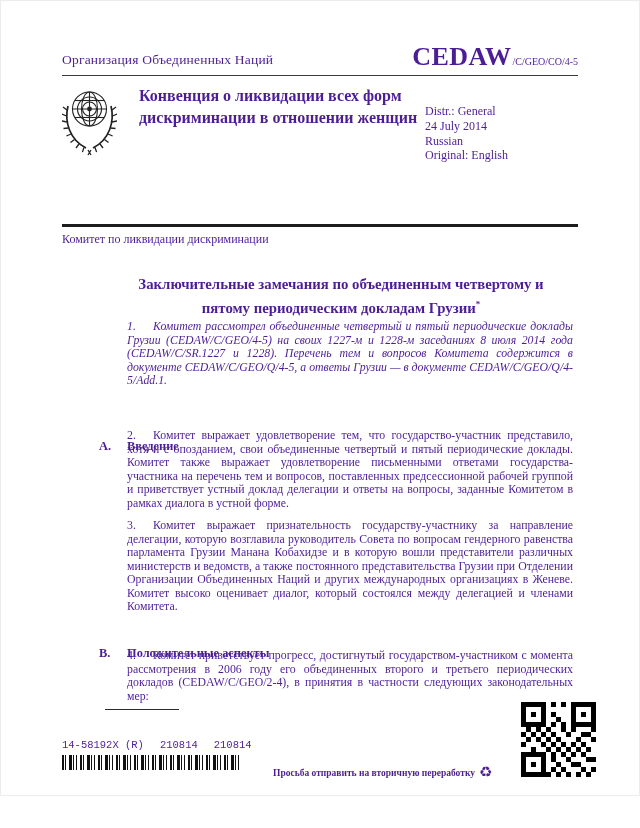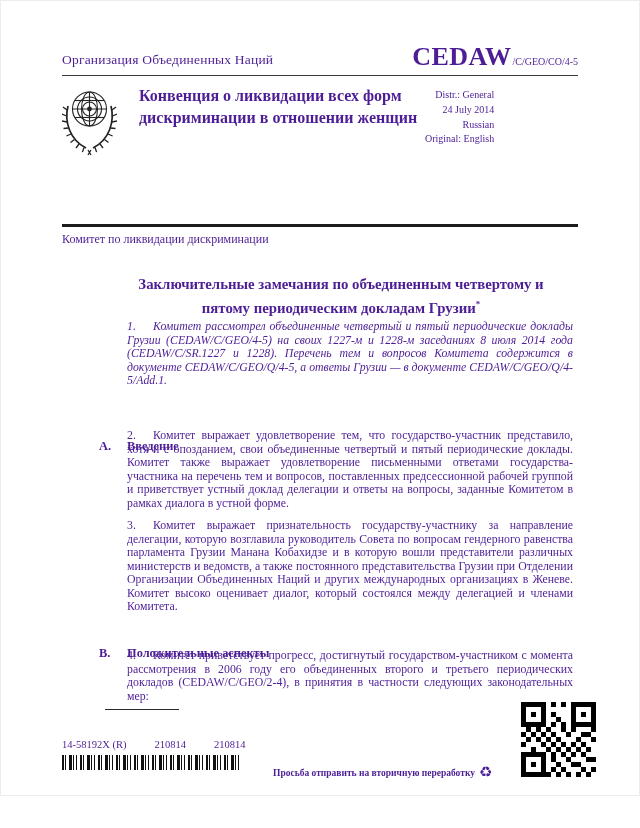--- a/index.html
+++ b/index.html
@@ -9,40 +9,40 @@
     box-shadow:inset 0 0 0 1px #ececec;
   }
   
   .org-name{position:absolute;left:62px;top:52px;font-size:13.5px;letter-spacing:.2px;}
   .doc-symbol{position:absolute;right:62px;top:42px;display:flex;align-items:baseline;}
   .doc-symbol .big{font-size:26px;font-weight:600;letter-spacing:.5px;}
   .doc-symbol .small{font-size:10px;margin-left:1px;}
   .rule-top{position:absolute;left:62px;top:75px;width:516px;height:1.4px;background:#3a3a3a;}
   .emblem{position:absolute;left:62px;top:84px;}
   .conv-title{position:absolute;left:139px;top:85px;width:290px;font-size:16px;font-weight:bold;line-height:22px;}
-  .distr-block{position:absolute;left:425px;top:88px;font-size:10px;line-height:14.8px;text-align:right;}
+  .distr-block{position:absolute;left:425px;top:104px;font-size:12px;line-height:14.8px;}
   
   .rule-thick{position:absolute;left:62px;top:224px;width:516px;height:2.6px;background:#1c1c1c;}
   .committee{position:absolute;left:62px;top:232px;font-size:12px;font-weight:normal;line-height:14.6px;}
   
   .doc-title{position:absolute;left:127px;top:274px;width:428px;font-size:14.8px;font-weight:bold;line-height:20px;}
   .doc-title sup{font-size:9px;}
   .body-par{position:absolute;left:127px;width:446px;font-size:11.8px;line-height:13.5px;text-align:justify;}
   .body-par .pnum{display:inline-block;min-width:26px;}
   .p1{top:320px;} .p2{top:429px;} .p3{top:519px;} .p4{top:649px;}
   .section-head{position:absolute;left:99px;font-size:12.4px;font-weight:bold;}
   .section-head .slabel{display:inline-block;width:28px;}
   .sec-a{top:403px;margin-top:36px;} .sec-b{top:628px;margin-top:18px;}
   
   .fn-rule{position:absolute;left:105px;top:709px;width:74px;height:1.2px;background:#2a2a2a;}
   .footnote{position:absolute;left:105px;top:714px;width:440px;font-size:9px;line-height:11px;padding-left:14px;}
   .footnote sup{font-size:7px;}
   
   .footer-id{position:absolute;left:62px;top:739px;font-size:10.5px;}
-  .footer-id span{margin-right:28px;}
+  .footer-id span{margin-right:16px;font-family:Liberation Mono, monospace;}
   .barcode{position:absolute;left:62px;top:755px;width:178px;height:15px;
     background:repeating-linear-gradient(90deg,
       #111 0 2px, #fff 2px 3px, #111 3px 4px, #fff 4px 7px,
       #111 7px 10px, #fff 10px 11px, #111 11px 12px, #fff 12px 14px,
       #111 14px 15px, #fff 15px 18px);
   }
   .recycle-line{position:absolute;left:273px;top:753px;font-size:9.5px;font-weight:bold;display:flex;align-items:center;margin-top:12px;}
   .recycle-glyph{font-family:"DejaVu Sans", sans-serif;font-weight:normal;font-size:15px;margin-left:4px;line-height:1;}
   .qr{position:absolute;left:521px;top:699px;}
 </style>

